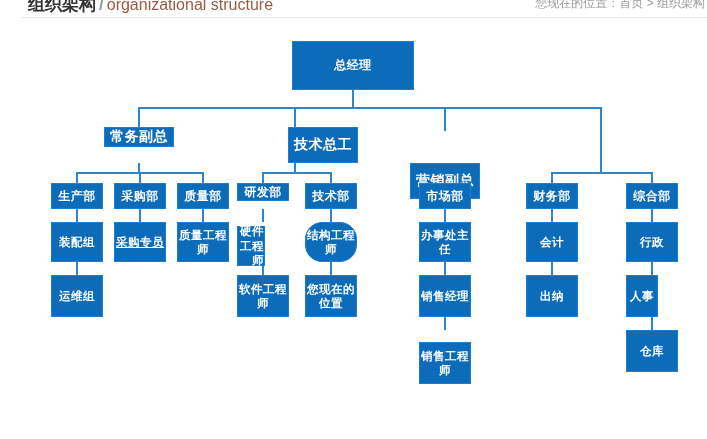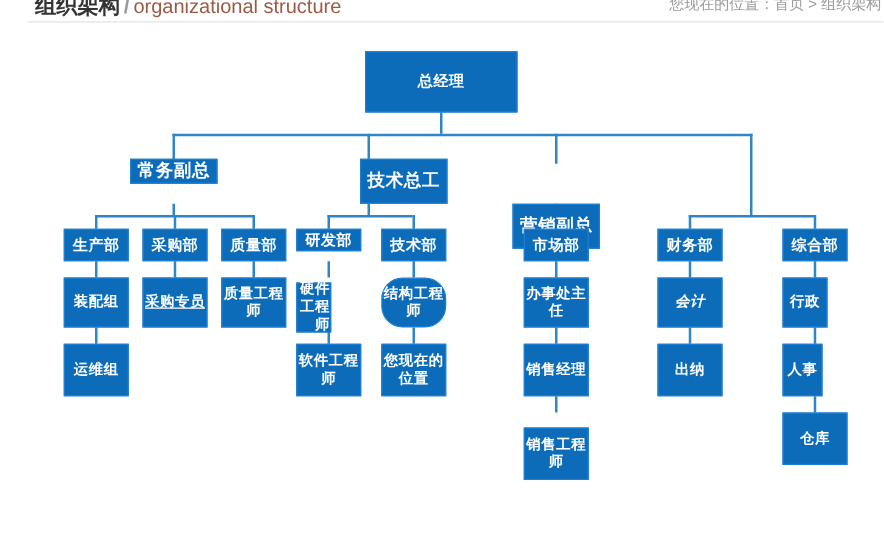--- a/index.html
+++ b/index.html
@@ -172,22 +172,22 @@
     <div class="node lvl2" style="left:419px; top:161px; width:52px; height:26px;">市场部</div>
     <div class="node lvl2" style="left:526px; top:161px; width:52px; height:26px;">财务部</div>
     <div class="node lvl2" style="left:626px; top:161px; width:52px; height:26px;">综合部</div>
 
     <div class="node lvl3" style="left:51px; top:200px; width:52px; height:40px;">装配组</div>
     <div class="node lvl3" style="left:114px; top:200px; width:52px; height:40px;text-decoration:underline;">采购专员</div>
     <div class="node lvl3" style="left:177px; top:200px; width:52px; height:40px;">质量工程师</div>
     <div class="node lvl3" style="left:237px; top:204px; width:28px; height:40px;text-align:right;">硬件工程师</div>
     <div class="node lvl3" style="left:305px; top:200px; width:52px; height:40px;border-radius:17px;">结构工程师</div>
     <div class="node lvl3" style="left:419px; top:200px; width:52px; height:40px;">办事处主任</div>
-    <div class="node lvl3" style="left:526px; top:200px; width:52px; height:40px;font-style:italic;">会计</div>
-    <div class="node lvl3" style="left:626px; top:200px; width:36px; height:40px;">行政</div>
+    <div class="node lvl3" style="left:526px; top:200px; width:52px; height:40px;">会计</div>
+    <div class="node lvl3" style="left:626px; top:200px; width:52px; height:40px;">行政</div>
 
     <div class="node lvl3" style="left:51px; top:253px; width:52px; height:42px;">运维组</div>
     <div class="node lvl3" style="left:237px; top:253px; width:52px; height:42px;">软件工程师</div>
     <div class="node lvl3" style="left:305px; top:253px; width:52px; height:42px;">您现在的位置</div>
     <div class="node lvl3" style="left:419px; top:253px; width:52px; height:42px;">销售经理</div>
     <div class="node lvl3" style="left:526px; top:253px; width:52px; height:42px;">出纳</div>
     <div class="node lvl3" style="left:626px; top:253px; width:32px; height:42px;">人事</div>
 
     <div class="node lvl3" style="left:419px; top:320px; width:52px; height:42px;">销售工程师</div>
     <div class="node lvl3" style="left:626px; top:308px; width:52px; height:42px;">仓库</div>

